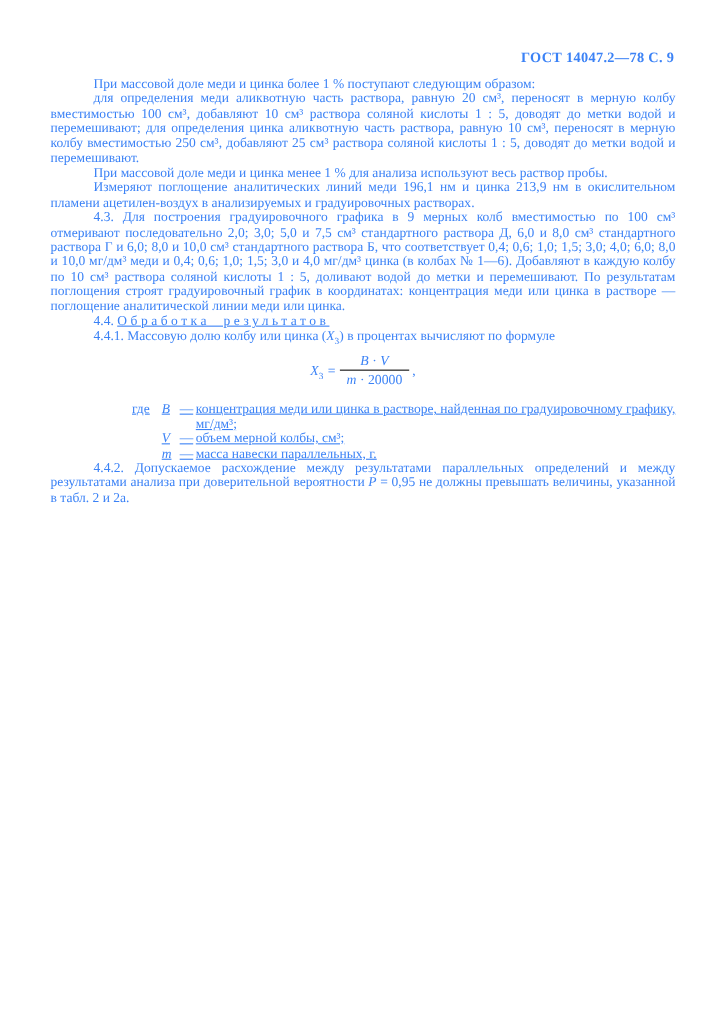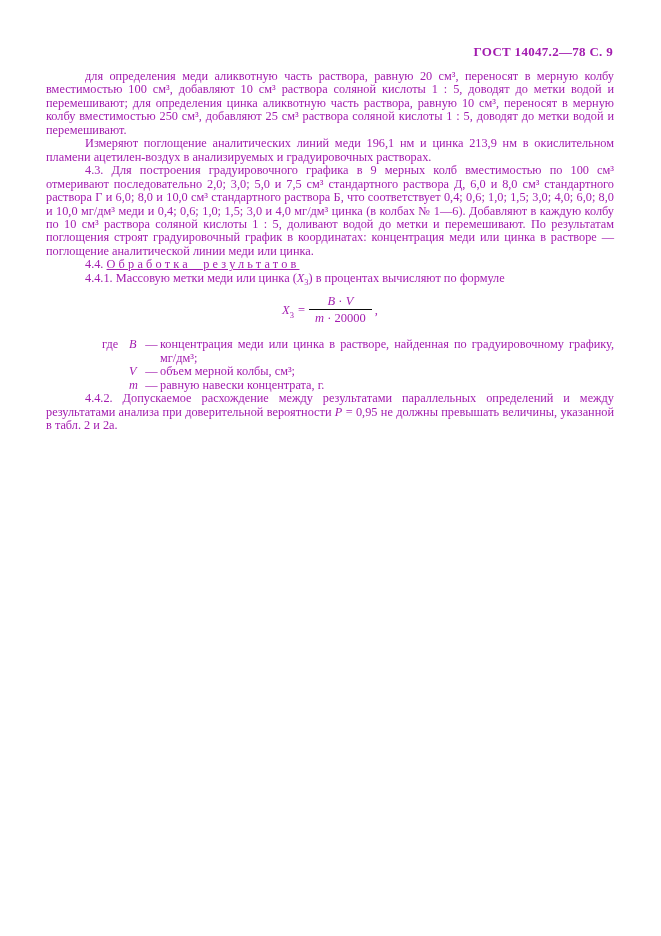--- a/index.html
+++ b/index.html
@@ -5,21 +5,21 @@
   html, body {
     margin: 0;
     padding: 0;
     background: #ffffff;
   }
   .page {
     position: relative;
     width: 661px;
     height: 672px;
     background: #ffffff;
-    color: #a21caf;
+    color: #3b82f6;
     font-family: "Liberation Serif", serif;
     overflow: hidden;
     box-sizing: border-box;
   }
   .header {
     margin: 45px 48px 0 46px;
     text-align: right;
     font-weight: bold;
     font-size: 13px;
     line-height: 14px;
@@ -63,45 +63,48 @@
     border-bottom: 1px solid #0a0a0a;
     padding: 0 6px 1px 6px;
   }
   .frac .den {
     display: block;
     padding: 1px 6px 0 6px;
   }
   .f-comma { padding-left: 3px; }
   
   .def-list {
-    margin-left: 56px;
+    margin-left: 74px;
+    text-decoration: underline;
   }
   .def-row { display: flex; }
   .def-where { flex: none; width: 27px; }
   .def-term  { flex: none; width: 14px; font-style: italic; }
   .def-dash  { flex: none; width: 17px; text-align: center; }
   .def-text  { flex: 1; text-align: justify; }
 </style>
 </head>
 <body>
 
 <div class="page">
 
   <div class="header">
     <span>ГОСТ 14047.2—78 С. 9</span>
   </div>
 
   <div class="body-col">
 
     <div id="paras">
+        <p class="para"><span>При массовой доле меди и цинка более 1 % поступают следующим образом:</span></p>
         <p class="para"><span>для определения меди аликвотную часть раствора, равную 20 см³, переносят в мерную колбу вместимостью 100 см³, добавляют 10 см³ раствора соляной кислоты 1 : 5, доводят до метки водой и перемешивают; для определения цинка аликвотную часть раствора, равную 10 см³, переносят в мерную колбу вместимостью 250 см³, добавляют 25 см³ раствора соляной кислоты 1 : 5, доводят до метки водой и перемешивают.</span></p>
+        <p class="para"><span>При массовой доле меди и цинка менее 1 % для анализа используют весь раствор пробы.</span></p>
         <p class="para"><span>Измеряют поглощение аналитических линий меди 196,1 нм и цинка 213,9 нм в окислительном пламени ацетилен-воздух в анализируемых и градуировочных растворах.</span></p>
         <p class="para"><span>4.3. Для построения градуировочного графика в 9 мерных колб вместимостью по 100 см³ отмеривают последовательно 2,0; 3,0; 5,0 и 7,5 см³ стандартного раствора Д, 6,0 и 8,0 см³ стандартного раствора Г и 6,0; 8,0 и 10,0 см³ стандартного раствора Б, что соответствует 0,4; 0,6; 1,0; 1,5; 3,0; 4,0; 6,0; 8,0 и 10,0 мг/дм³ меди и 0,4; 0,6; 1,0; 1,5; 3,0 и 4,0 мг/дм³ цинка (в колбах № 1—6). Добавляют в каждую колбу по 10 см³ раствора соляной кислоты 1 : 5, доливают водой до метки и перемешивают. По результатам поглощения строят градуировочный график в координатах: концентрация меди или цинка в растворе — поглощение аналитической линии меди или цинка.</span></p>
         <p class="para"><span>4.4. </span><span class="sp">Обработка результатов</span></p>
-        <p class="para"><span>4.4.1. Массовую метки меди или цинка (</span><i>X</i><sub>3</sub><span>) в процентах вычисляют по формуле</span></p>
+        <p class="para"><span>4.4.1. Массовую долю колбу или цинка (</span><i>X</i><sub>3</sub><span>) в процентах вычисляют по формуле</span></p>
       </div>
 
     <div class="formula-row">
       <span><i>X</i><sub>3</sub></span><span class="f-eq">=</span><span class="frac"><span class="num" id="f-num"><i>B</i><span> · </span><i>V</i></span><span class="den" id="f-den"><i>m</i><span> · 20000</span></span></span><span class="f-comma">,</span>
     </div>
 
     <div class="def-list" id="defs">
         <div class="def-row">
           <span class="def-where">где</span>
           <span class="def-term">B</span>
@@ -111,20 +114,20 @@
         <div class="def-row">
           <span class="def-where"></span>
           <span class="def-term">V</span>
           <span class="def-dash">—</span>
           <span class="def-text">объем мерной колбы, см³;</span>
         </div>
         <div class="def-row">
           <span class="def-where"></span>
           <span class="def-term">m</span>
           <span class="def-dash">—</span>
-          <span class="def-text">равную навески концентрата, г.</span>
+          <span class="def-text">масса навески параллельных, г.</span>
         </div>
       </div>
 
     <p class="para" id="closing"><span>4.4.2. Допускаемое расхождение между результатами параллельных определений и между результатами анализа при доверительной вероятности </span><i>P</i><span> = 0,95 не должны превышать величины, указанной в табл. 2 и 2а.</span></p>
 
   </div>
 </div>
 
 </body></html>

